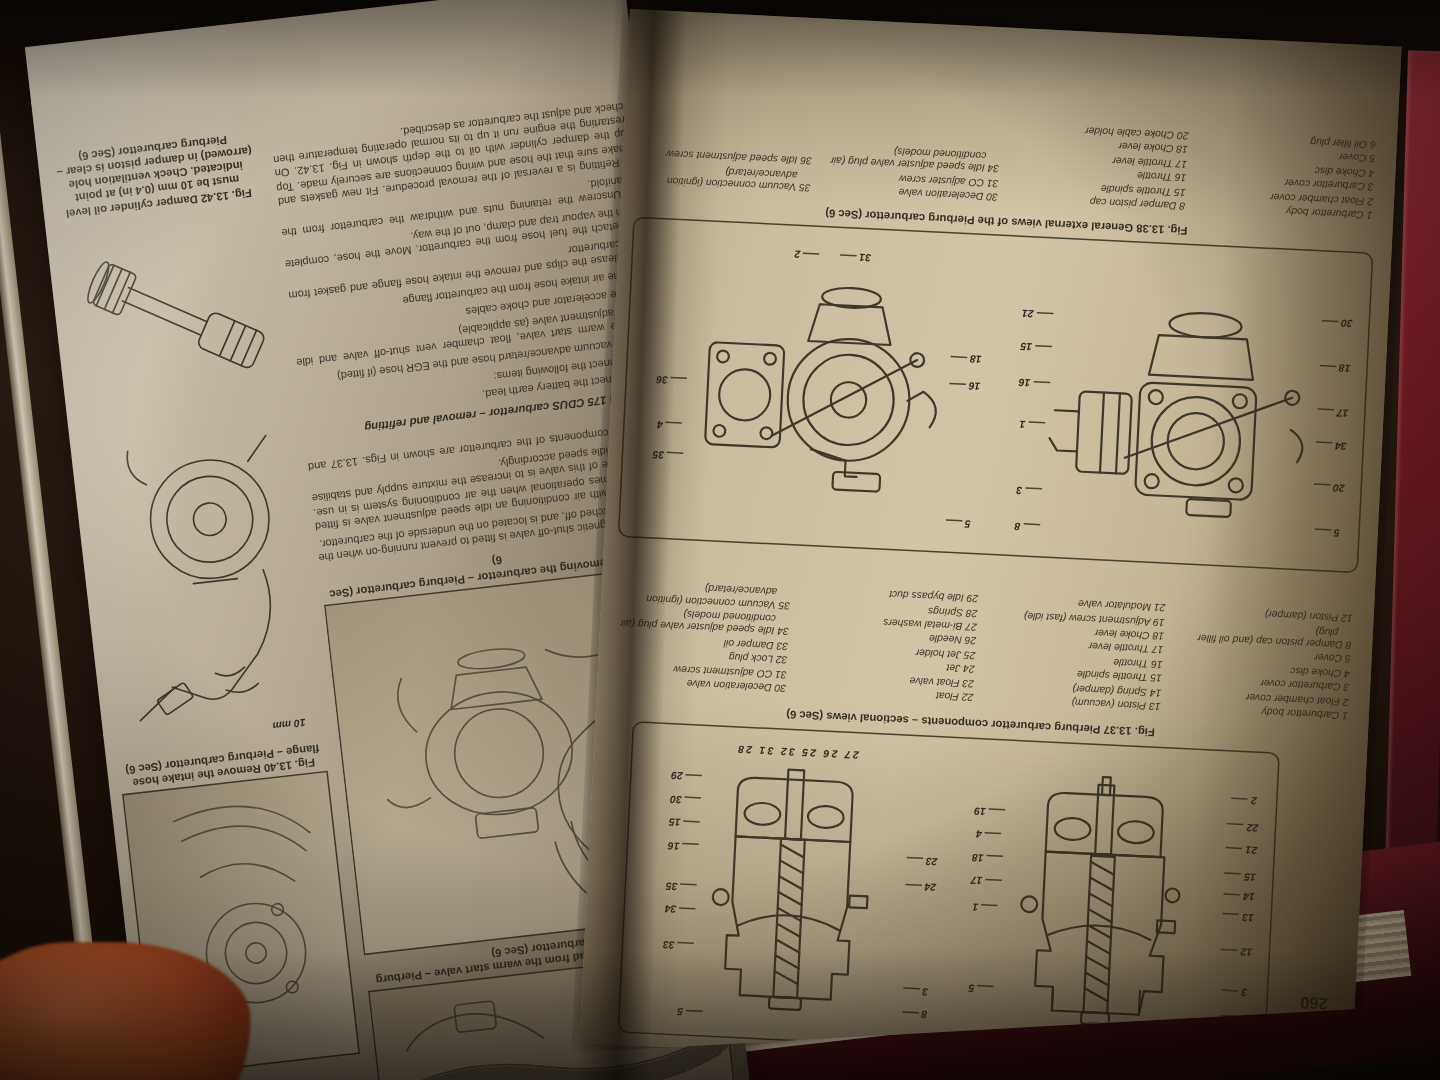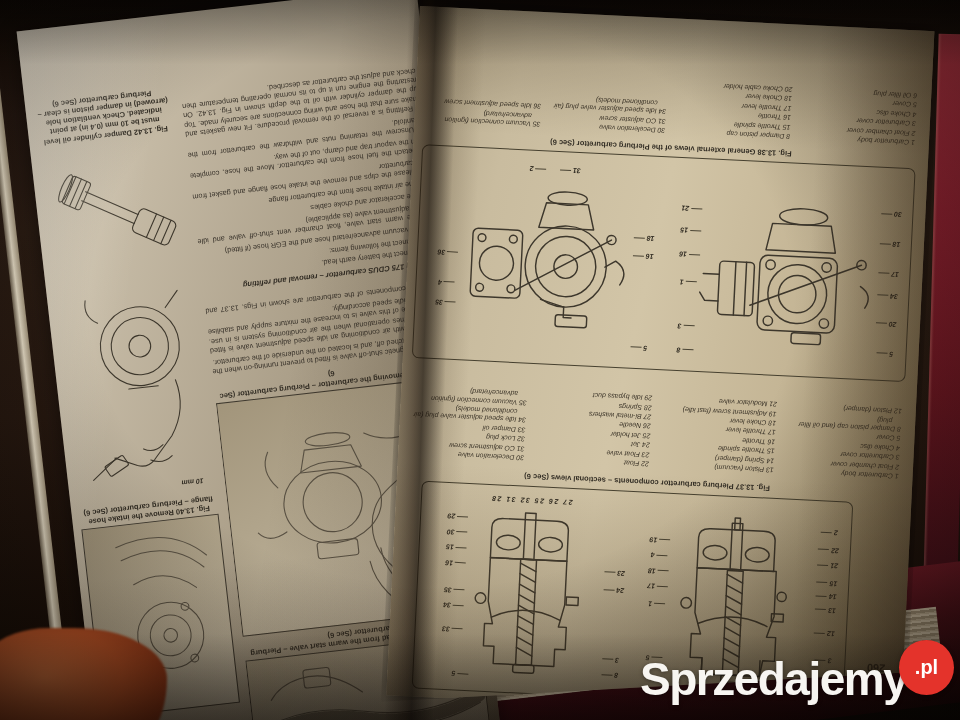--- a/index.html
+++ b/index.html
@@ -435,20 +435,14 @@
             <div class="pl-item">36 Idle speed adjustment screw</div>
           </div>
       </div>
     </div>
     <div class="shade shade-right"></div>
   </div>
 
   <div class="blob"></div>
   <div class="vignette"></div>
 
-  <div class="watermark">
-    <span class="wm-text">Sprzedajemy</span>
-    <span class="wm-dot">
-      <span>.pl</span>
-    </span>
-  </div>
 
 </div>
 
 </body></html>

